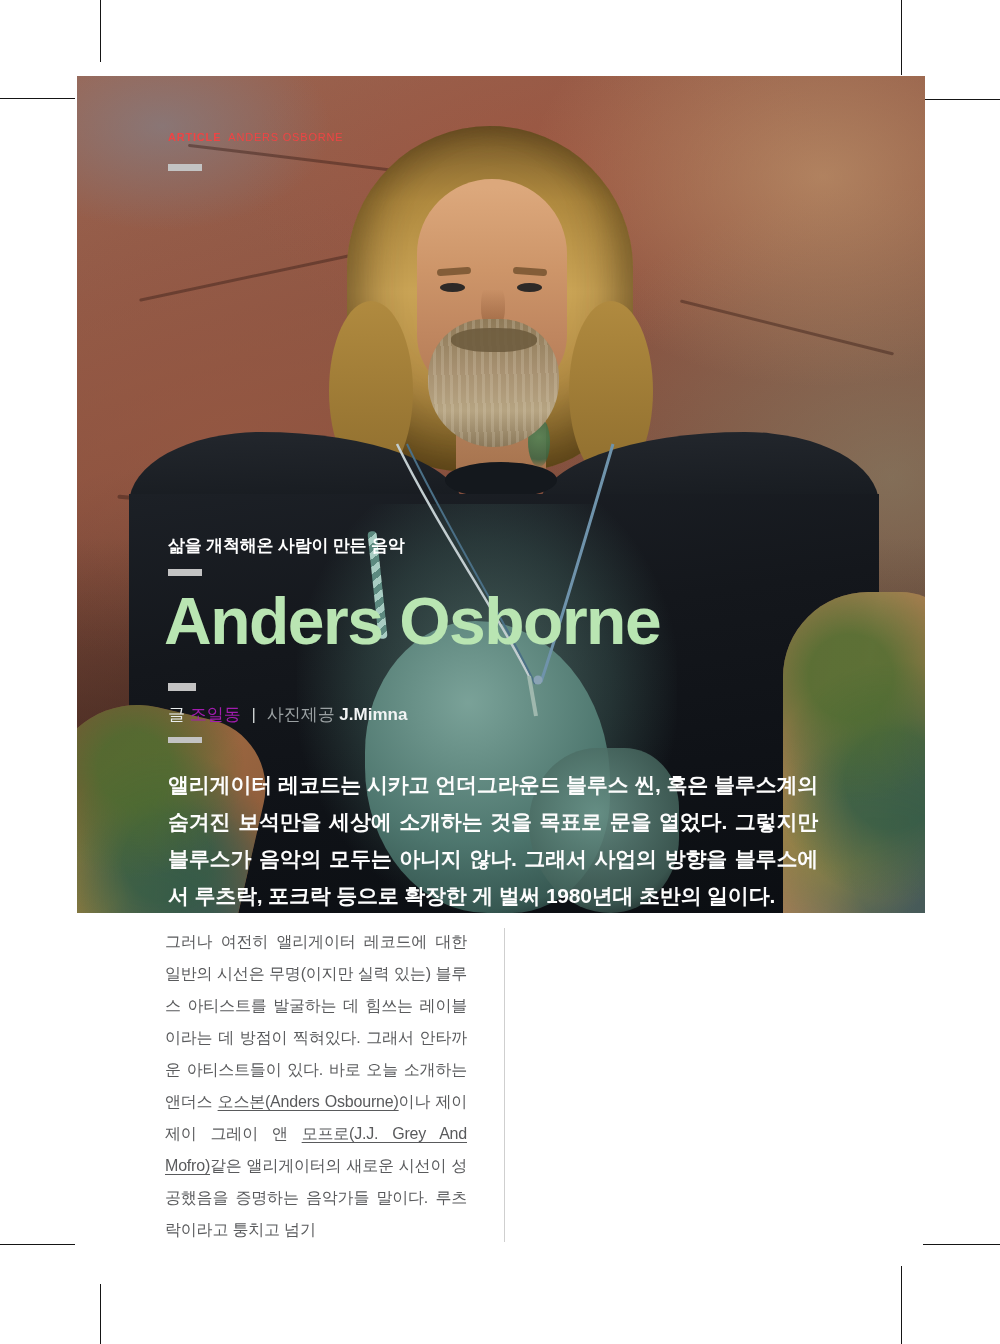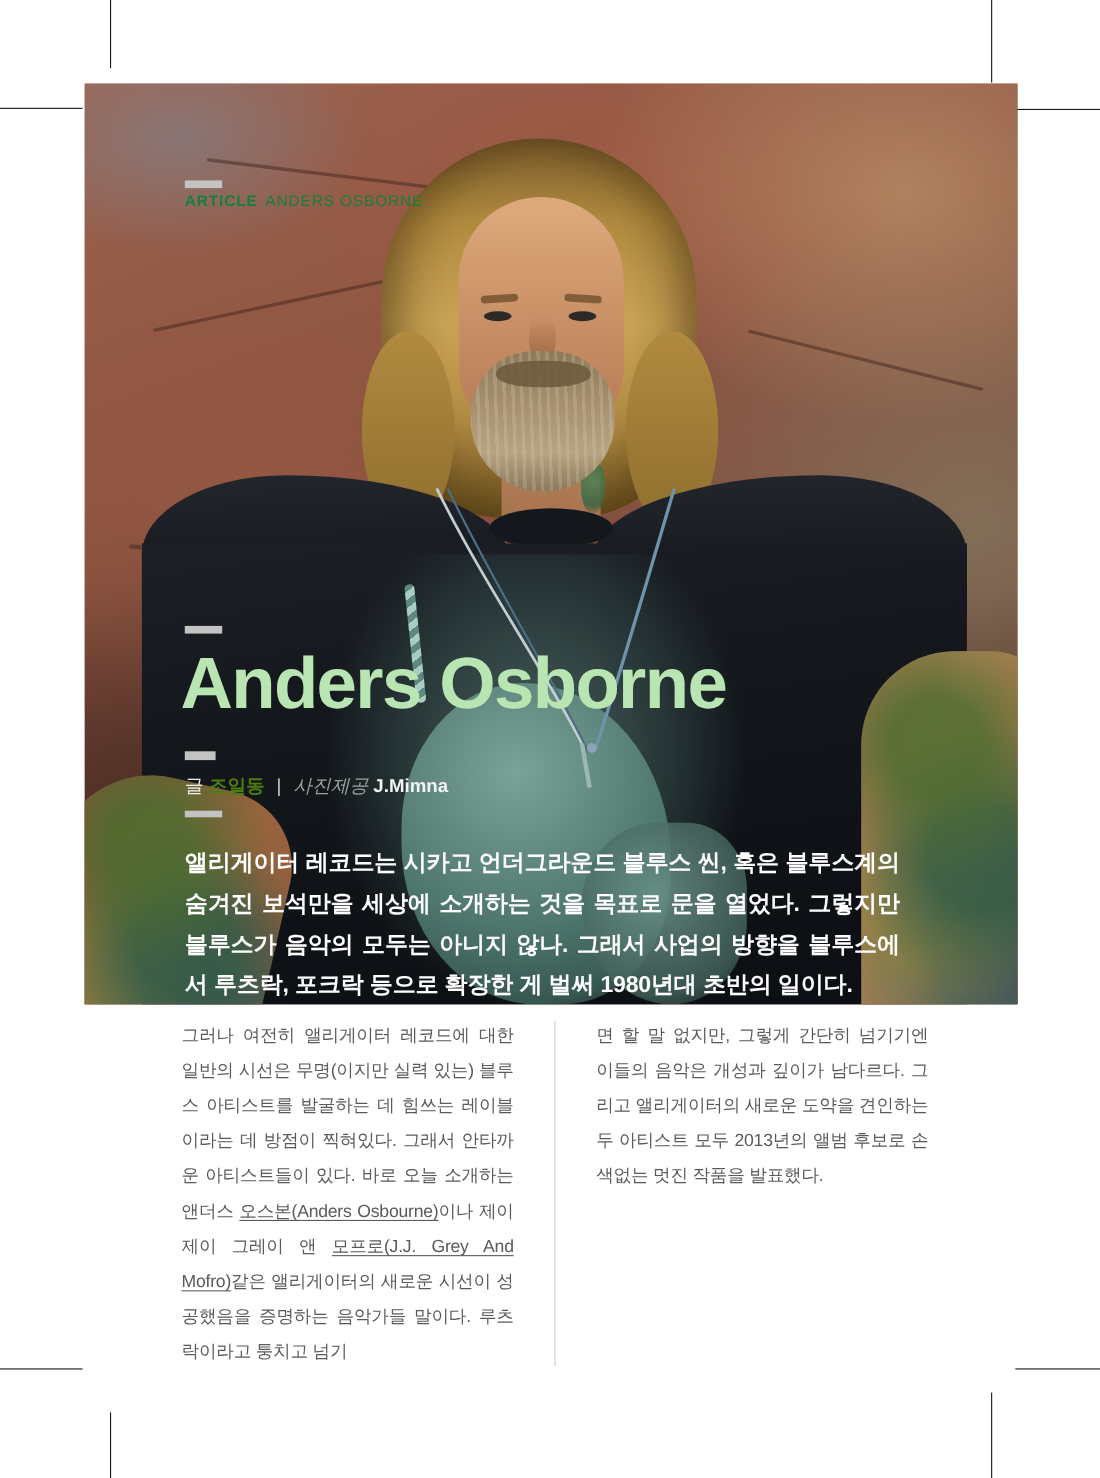--- a/index.html
+++ b/index.html
@@ -65,29 +65,29 @@
     background:linear-gradient(100deg,#b07a50,#c08a5c 42%,#a26c44); }
   .tattoo { inset:0; border-radius:inherit;
     background:
       radial-gradient(circle at 38% 26%, rgba(76,108,48,.85) 0 16%, transparent 48%),
       radial-gradient(circle at 62% 58%, rgba(52,92,70,.85) 0 22%, transparent 55%),
       radial-gradient(circle at 30% 74%, rgba(148,138,58,.6) 0 13%, transparent 40%),
       radial-gradient(circle at 70% 86%, rgba(46,84,92,.8) 0 18%, transparent 50%); }
 
   
   .ovl { position:absolute; z-index:5; }
-  .kicker { left:168px; top:131px; color:#15803d; font-size:14px; letter-spacing:.8px;margin-top:43px; }
+  .kicker { left:168px; top:131px; color:#ef4444; font-size:11px; letter-spacing:.8px; }
   .kicker b { font-weight:800; margin-right:7px; }
   .minibar { position:absolute; z-index:5; background:#c3c3c3; }
   .subtitle { left:168px; top:534px; color:#fff; font-size:17px; font-weight:700; letter-spacing:-.2px; }
   .headline { left:164px; top:588px; font-size:66px; font-weight:800; letter-spacing:-1.5px; line-height:1; }
   .byline { left:168px; top:703px; font-size:17px; color:#e9eded; }
-  .byline .author { font-weight:700; color:#4d7c0f; }
+  .byline .author { font-weight:400; color:#a21caf; }
   .byline .sep { color:#cfd4d4; margin:0 6px; }
-  .byline .dim { color:#9aa0a2;font-style:italic; }
+  .byline .dim { color:#9aa0a2; }
   .byline .credit { font-weight:700; color:#f2f4f4;margin-top:12px; }
   .intro { left:168px; top:766px; width:650px; color:#fdfdfd; font-size:21px; font-weight:700;
     line-height:37px; text-align:justify; letter-spacing:-.2px; }
 
   
   .body-cols { position:absolute; left:165px; top:926px; display:flex;gap:26px; }
   .col { width:302px; color:#595a5c; font-size:16px; line-height:32px; text-align:justify; letter-spacing:-.2px; }
   .col p { margin:0; }
   .col .u { text-decoration:underline; text-underline-offset:3px; }
   .col-divider { width:1px; background:#cfcfcf; margin:2px 11px 4px 11px; }
@@ -149,20 +149,21 @@
         <div class="tattoo"></div>
       </div>
     <div class="arm r">
         <div class="tattoo"></div>
       </div>
   </div>
 
   <div class="ovl kicker"><b>ARTICLE</b><span>ANDERS OSBORNE</span></div>
   <div class="minibar" style="left: 168px; top: 164px; width: 34px; height: 7px; background: rgb(195, 195, 195);"></div>
 
+  <div class="ovl subtitle">삶을 개척해온 사람이 만든 음악</div>
   <div class="minibar" style="left: 168px; top: 569px; width: 34px; height: 7px; background: rgb(195, 195, 195);"></div>
 
   <h1 class="ovl headline" style="color: rgb(185, 229, 178);">Anders Osborne</h1>
   <div class="minibar" style="left: 168px; top: 683px; width: 28px; height: 8px; background: rgb(195, 195, 195);"></div>
 
   <div class="ovl byline">
     <span>글</span>
     <span class="author">조일동</span>
     <span class="sep">|</span>
     <span class="dim">사진제공</span>
@@ -171,17 +172,16 @@
   <div class="minibar" style="left: 168px; top: 737px; width: 34px; height: 6px; background: rgb(195, 195, 195);"></div>
 
   <div class="ovl intro">앨리게이터 레코드는 시카고 언더그라운드 블루스 씬, 혹은 블루스계의 숨겨진 보석만을 세상에 소개하는 것을 목표로 문을 열었다. 그렇지만 블루스가 음악의 모두는 아니지 않나. 그래서 사업의 방향을 블루스에서 루츠락, 포크락 등으로 확장한 게 벌써 1980년대 초반의 일이다.</div>
 
   <div class="body-cols">
     <div class="col" style="color: rgb(89, 90, 92);">
         <p><span>그러나 여전히 앨리게이터 레코드에 대한 일반의 시선은 무명(이지만 실력 있는) 블루스 아티스트를 발굴하는 데 힘쓰는 레이블이라는 데 방점이 찍혀있다. 그래서 안타까운 아티스트들이 있다. 바로 오늘 소개하는 앤더스 </span><span class="u">오스본(Anders Osbourne)</span><span>이나 제이제이 그레이 앤 </span><span class="u">모프로(J.J. Grey And Mofro)</span><span>같은 앨리게이터의 새로운 시선이 성공했음을 증명하는 음악가들 말이다. 루츠락이라고 퉁치고 넘기</span></p>
       </div>
     <div class="col-divider"></div>
     <div class="col" style="color: rgb(89, 90, 92);">
-        <p><span>면 할 말 없지만, 그렇게 간단히 넘기기엔 이들의 음악은 개성과 깊이가 남다르다. 그리고 앨리게이터의 새로운 도약을 견인하는 두 아티스트 모두 2013년의 앨범 후보로 손색없는 멋진 작품을 발표했다.</span></p>
       </div>
   </div>
 
 </div>
 
 </body></html>

